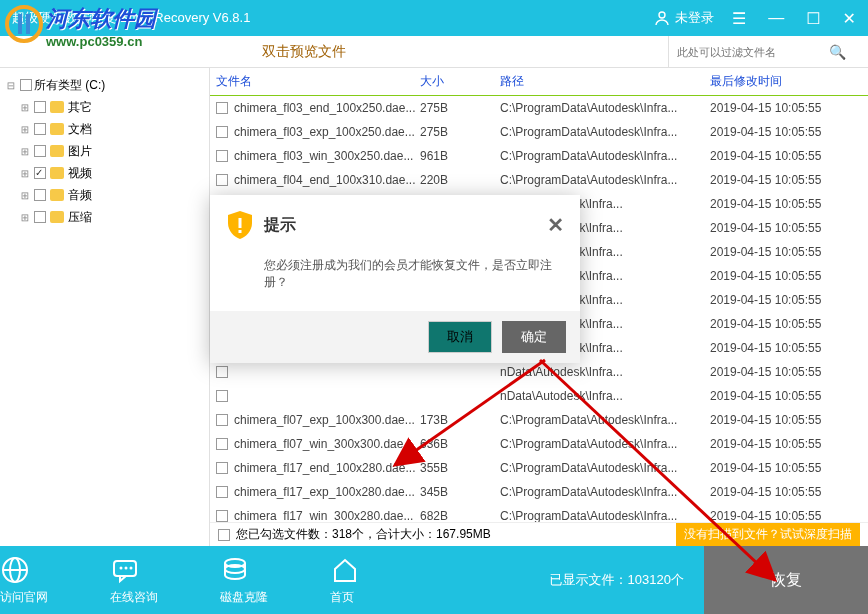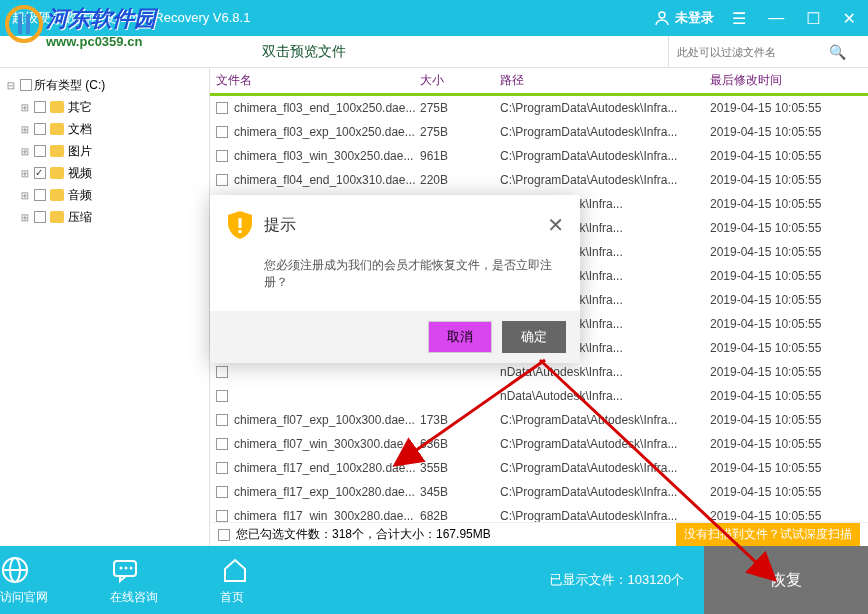--- a/index.html
+++ b/index.html
@@ -1,44 +1,44 @@
 <!DOCTYPE html>
 <html><head>
 <meta charset="utf-8">
 <style>
 * { margin:0; padding:0; box-sizing:border-box; font-family:"Microsoft YaHei",Arial,sans-serif; }
 body { width:868px; height:614px; background:#fff; overflow:hidden; position:relative; }
 
 .titlebar { height:36px; background:#1fc1e0; display:flex; align-items:center; padding:0 12px; color:#fff; font-size:13px; }
 .titlebar .title { flex:1; }
-.titlebar .user { display:flex; align-items:center; gap:5px; margin-right:18px;font-weight:bold; }
+.titlebar .user { display:flex; align-items:center; gap:5px; margin-right:18px; }
 .titlebar .winbtns { display:flex; gap:22px; align-items:center; font-size:16px; }
 .titlebar .winbtns span { cursor:pointer; }
 
 .watermark { position:absolute; top:4px; left:4px; z-index:3; pointer-events:none; }
 .watermark .wm-title { font-size:22px; font-weight:bold; color:#1d4ed8; font-style:italic; text-shadow:1px 1px 0 #fff;text-align:right; }
 .watermark .wm-url { font-size:13px; color:#287f2f; font-weight:bold; }
 .wm-logo { width:40px; height:40px; position:absolute; left:0; top:0; }
 
 .toolbar { height:32px; display:flex; align-items:center; border-bottom:1px solid #e0e0e0; }
-.toolbar .preview { flex:1; text-align:center; color:#14532d; font-size:14px; padding-right:60px; }
+.toolbar .preview { flex:1; text-align:center; color:#a16207; font-size:14px; padding-right:60px; }
 .toolbar .filter { width:200px; border-left:1px solid #e0e0e0; height:100%; display:flex; align-items:center; }
 .toolbar .filter input { border:none; outline:none; font-size:11px; padding:0 8px; width:160px; color:#999; }
 .toolbar .filter .sicon { color:#999; font-size:14px; padding-right:8px; }
 
 .main { display:flex; height:478px; }
 .sidebar { width:210px; border-right:1px solid #e0e0e0; padding:6px 4px; font-size:12px; overflow:hidden; }
 .tree-item { display:flex; align-items:center; height:22px; gap:2px; }
 .tree-indent { width:14px; text-align:center; color:#888; font-size:10px; }
 .tree-cb { width:12px; height:12px; border:1px solid #999; display:inline-block; }
 .tree-cb.checked::after { content:"✓"; font-size:10px; color:#333; position:relative; top:-3px; left:0; }
 .tree-fold { width:14px; height:12px; background:#f7c948; border-radius:2px; display:inline-block; margin:0 2px; }
 
 .filegrid { flex:1; display:flex; flex-direction:column; }
-.fhead { display:flex; height:28px; align-items:center; font-size:12px; color:#701a75; border-bottom:3px solid #84cc16; }
+.fhead { display:flex; height:28px; align-items:center; font-size:12px; color:#1d4ed8; border-bottom:1px solid #84cc16; }
 .fhead div, .frow div { overflow:hidden; white-space:nowrap; text-overflow:ellipsis; }
 .c-name { width:210px; padding-left:6px; }
 .c-size { width:80px; }
 .c-path { width:210px; }
 .c-date { flex:1; }
 .fbody { flex:1; overflow:hidden; }
 .frow { display:flex; height:24px; align-items:center; font-size:12px; color:#444; }
 .frow .cb { width:12px; height:12px; border:1px solid #999; margin-right:6px; flex-shrink:0; }
 .frow .c-name { display:flex; align-items:center; }
 
@@ -46,27 +46,27 @@
 .statusline .sel { display:flex; align-items:center; gap:6px; }
 .statusline .deep { margin-left:auto; background:#ffb400; color:#fff; padding:3px 8px; font-size:12px; }
 
 .bottombar { height:68px; background:#1fc1e0; display:flex; align-items:center; color:#fff; }
 .bbtn { width:110px; display:flex; flex-direction:column; gap:4px; font-size:12px; cursor:pointer; }
 .bbtn svg { width:30px; height:30px; }
 .bstat { flex:1; text-align:right; padding-right:20px; font-size:13px; }
 .brecover { width:164px; height:68px; background:#737373; display:flex; align-items:center; justify-content:center; font-size:16px; cursor:pointer; }
 
 .dialog { position:absolute; left:210px; top:195px; width:370px; background:#fff; box-shadow:0 2px 20px rgba(0,0,0,.25); z-index:10; }
-.dialog .dhead { display:flex; align-items:center; padding:14px 16px 8px; gap:10px; }
+.dialog .dhead { display:flex; align-items:center; padding:14px 16px 8px; gap:10px;font-weight:bold; }
 .dialog .shield { width:28px; height:32px; }
 .dialog .dtitle { font-size:16px; color:#333; }
 .dialog .dclose { margin-left:auto; font-size:20px; color:#666; cursor:pointer; }
 .dialog .dmsg { padding:8px 16px 20px 54px; font-size:12px; color:#555; }
 .dialog .dbtns { background:#f3f3f3; padding:10px 14px; display:flex; justify-content:flex-end; gap:10px; }
-.dialog .dbtns button { padding:6px 18px; font-size:13px; border:1px solid #ccc; background:#d946ef; cursor:pointer; }
+.dialog .dbtns button { padding:6px 18px; font-size:13px; border:1px solid #ccc; background:#0f766e; cursor:pointer; }
 .dialog .dbtns .ok { background:#666; color:#fff; border-color:#666; }
 
 .arrow { position:absolute; z-index:20; pointer-events:none; }
 </style>
 </head>
 <body>
 
 <div class="watermark">
   <svg class="wm-logo">
       <circle cx="20" cy="20" r="17" fill="none" stroke="#f5a623" stroke-width="4"></circle>
@@ -309,20 +309,28 @@
           <rect x="4" y="6" width="22" height="15" rx="3" fill="none" stroke="#fff" stroke-width="2"></rect>
           <path d="M10 21 L10 26 L16 21" fill="none" stroke="#fff" stroke-width="2"></path>
           <circle cx="11" cy="13" r="1.5" fill="#fff"></circle>
           <circle cx="16" cy="13" r="1.5" fill="#fff"></circle>
           <circle cx="21" cy="13" r="1.5" fill="#fff"></circle>
         </svg>
         <span>在线咨询</span>
       </div>
       <div class="bbtn">
         <svg viewBox="0 0 30 30">
+          <ellipse cx="15" cy="8" rx="10" ry="4" fill="none" stroke="#fff" stroke-width="2"></ellipse>
+          <path d="M5 8 V20 a10 4 0 0 0 20 0 V8" fill="none" stroke="#fff" stroke-width="2"></path>
+          <ellipse cx="15" cy="14" rx="10" ry="4" fill="none" stroke="#fff" stroke-width="2"></ellipse>
+        </svg>
+        <span>磁盘克隆</span>
+      </div>
+      <div class="bbtn">
+        <svg viewBox="0 0 30 30">
           <path d="M5 14 L15 5 L25 14 V26 H5 Z" fill="none" stroke="#fff" stroke-width="2"></path>
         </svg>
         <span>首页</span>
       </div>
     </div>
   <div class="bstat">已显示文件：103120个</div>
   <div class="brecover">恢复</div>
 </div>
 
 <div class="dialog">

